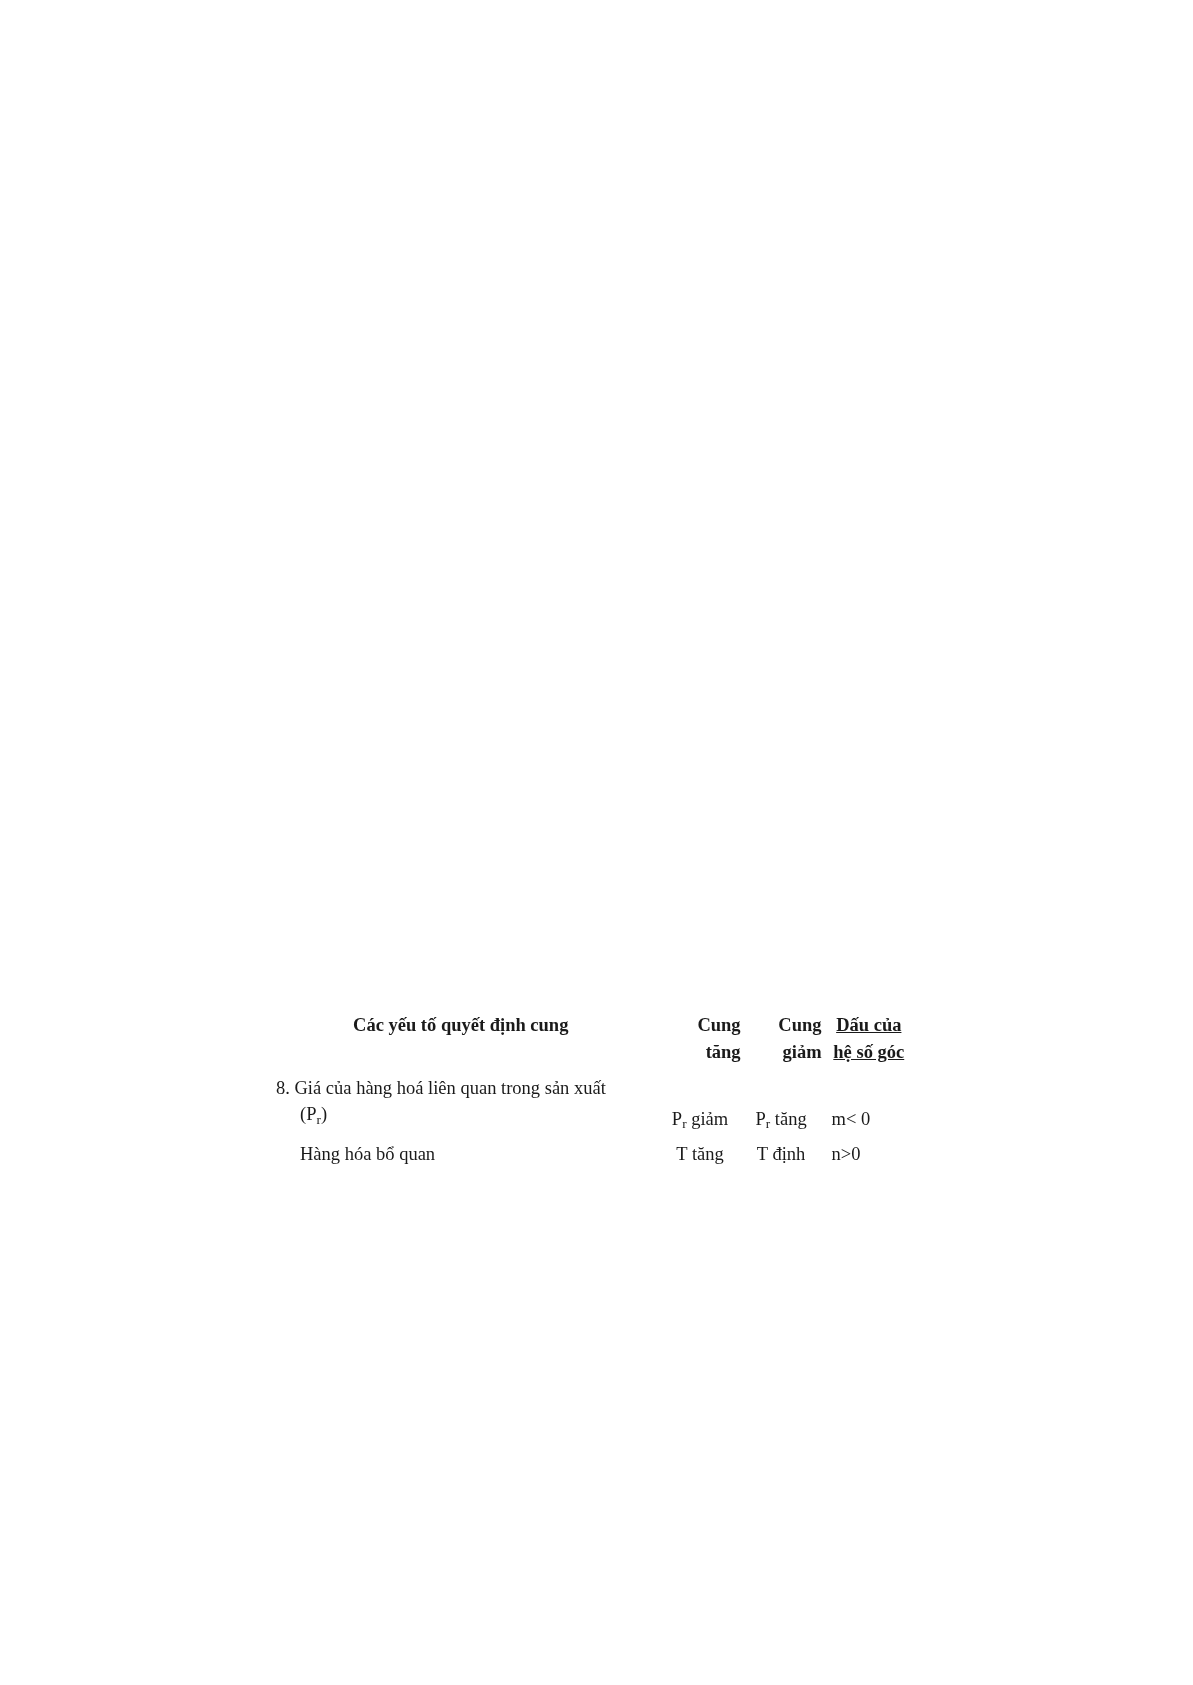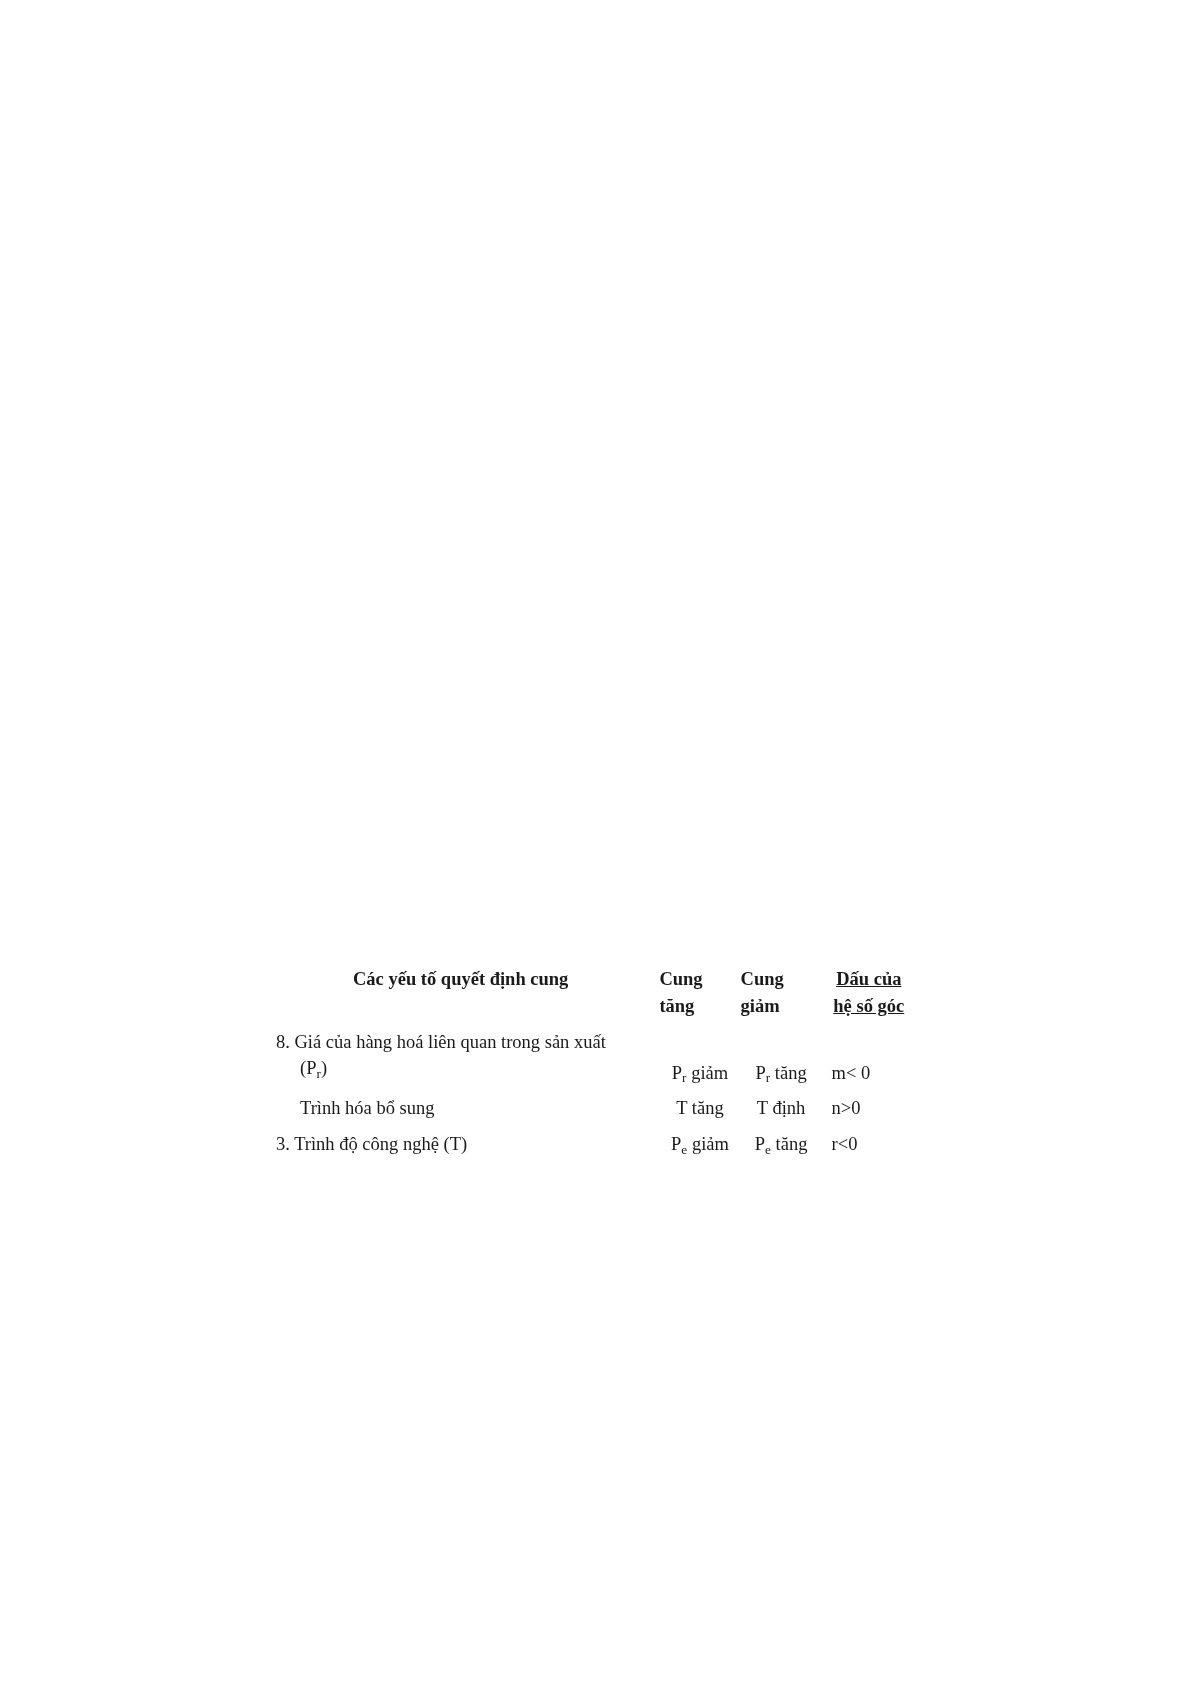--- a/index.html
+++ b/index.html
@@ -12,20 +12,21 @@
     background: #ffffff;
     font-family: "Liberation Serif", serif;
     color: #1a1a1a;
     position: relative;
     overflow: hidden;
   }
 
   .page {
     position: absolute;
     inset: 0;
+    margin-top: 46px;
   }
 
   .table-wrap {
     position: absolute;
     left: 276px;
     top: 966px;
     width: 640px;
   }
 
   table.supply-table {
@@ -47,21 +48,21 @@
     font-weight: bold;
     padding-bottom: 2px;
   }
   .hdr-factors {
     text-align: center;
     width: 380px;
     padding-right: 14px !important;
     padding-bottom: 0 !important;
   }
   .hdr-col {
-    text-align: left;
+    text-align: right;
     width: 82px;
   }
   .hdr-last {
     text-align: center;
     width: 96px;
     text-decoration: underline;
   }
   .hdr-line2 {
     display: block;
   }
@@ -151,37 +152,27 @@
           </td>
           <td class="body-cell-val" style="padding-top:40px !important;">
             <span>P</span><sub>r</sub><span> tăng</span>
           </td>
           <td class="body-cell-sign" style="padding-top:40px !important;">m&lt; 0</td>
         </tr>
 
 
         <tr>
           <td class="body-cell-factor">
-            <span class="indent-2">Trình hóa bổ sung</span>
+            <span class="indent-2">Hàng hóa bổ quan</span>
           </td>
           <td class="body-cell-val">T tăng</td>
           <td class="body-cell-val">T định</td>
           <td class="body-cell-sign">n&gt;0</td>
         </tr>
 
-        <tr>
-          <td class="body-cell-factor">3. Trình độ công nghệ (T)</td>
-          <td class="body-cell-val">
-            <span>P</span><sub>e</sub><span> giảm</span>
-          </td>
-          <td class="body-cell-val">
-            <span>P</span><sub>e</sub><span> tăng</span>
-          </td>
-          <td class="body-cell-sign">r&lt;0</td>
-        </tr>
 
 
 
         <tr>
           <td class="rule-bottom" colspan="4"></td>
         </tr>
       </tbody>
     </table>
   </div>
 

